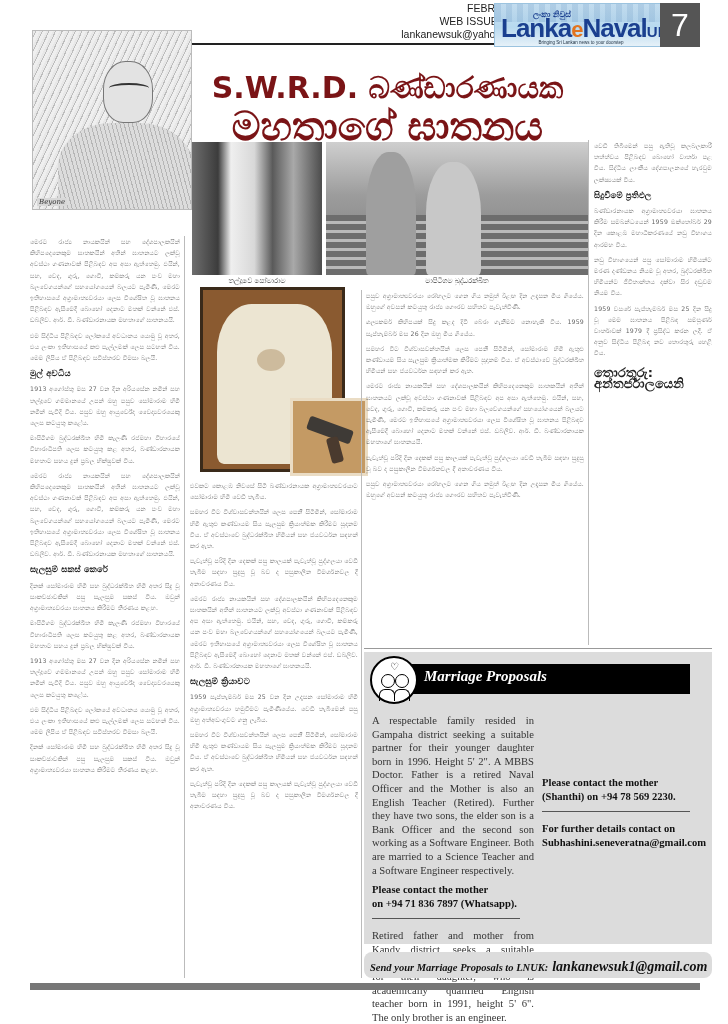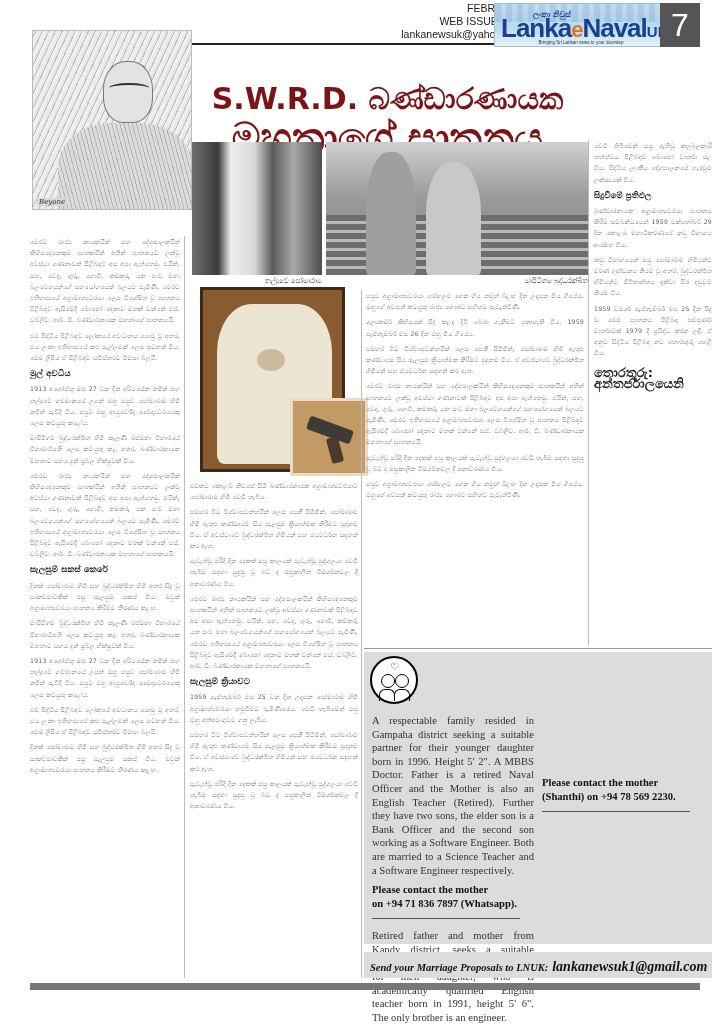--- a/index.html
+++ b/index.html
@@ -17,21 +17,21 @@
   .logo-word { position: absolute; top: 10px; left: 6px; font-family: "Liberation Sans", sans-serif; font-weight: bold;
     font-size: 26px; letter-spacing: -1px; color: #1a3f8f; line-height: 28px; white-space: nowrap; }
   .logo-word .e { color: #e2741f; font-size: 22px; }
   .logo-word .uk { font-size: 15px; color: #1a3f8f; letter-spacing: 0; }
   .logo-sin { position: absolute; top: 6px; left: 38px; font-size: 8px; color: #1a3f8f; font-family: "DejaVu Sans", sans-serif; font-weight: bold; }
   .logo-tag { position: absolute; bottom: 1px; left: 0; right: 0; text-align: center; font-size: 4.5px; color: #234; font-family: "Liberation Sans", sans-serif; }
   .page-num { position: absolute; top: 3px; left: 660px; width: 40px; height: 44px; background: #555;
     color: #fff; font-family: "Liberation Sans", sans-serif; font-size: 32px; text-align: center; line-height: 44px; }
 
   
-  .headline { position: absolute; top: 80px; left: 190px; width: 395px; text-align: center; color: #7a1416;
+  .headline { position: absolute; top: 69px; left: 190px; width: 395px; text-align: center; color: #7a1416;
     font-family: "DejaVu Sans", sans-serif; font-weight: bold; line-height: 38px; }
   .headline .l1 { font-size: 30px; display: block; }
   .headline .l2 { font-size: 40px; display: block; }
 
   
   .photo { position: absolute; background: #888; overflow: hidden; }
   .sketch { top: 30px; left: 32px; width: 160px; height: 180px;
     background: repeating-linear-gradient(115deg,#e8e8e8 0 2px,#bdbdbd 2px 3px,#efefef 3px 6px),
                 radial-gradient(ellipse at 60% 35%, #9a9a9a 0 18%, transparent 19%); border: 1px solid #bbb; }
   .sketch .face { position: absolute; left: 70px; top: 30px; width: 50px; height: 62px; border-radius: 45% 45% 40% 40%;
@@ -43,21 +43,21 @@
   .sketch .sig { position: absolute; left: 4px; bottom: 3px; font-size: 7px; color: #333; font-style: italic; background:#d8d8d8; padding:0 2px; }
 
   .bw1 { top: 142px; left: 192px; width: 130px; height: 133px;
     background: linear-gradient(90deg,#6e6e6e 0%,#3c3c3c 20%,#efefef 30%,#d8d8d8 48%,#5a5a5a 62%,#a9a9a9 78%,#4c4c4c 100%); }
   .bw2 { top: 142px; left: 326px; width: 262px; height: 133px;
     background: linear-gradient(180deg,#cfcfcf 0%,#9c9c9c 40%,#7a7a7a 100%); }
   .bw2 .steps { position:absolute; left:0; right:0; bottom:0; height: 60px;
     background: repeating-linear-gradient(180deg,#6d6d6d 0 6px,#b9b9b9 6px 9px); }
   .bw2 .monk { position:absolute; left: 100px; top: 20px; width: 55px; height: 113px; background: #c8c8c8; border-radius: 45% 45% 5% 5%; }
   .bw2 .man { position:absolute; left: 40px; top: 10px; width: 50px; height: 123px; background: #9f9f9f; border-radius: 45% 45% 5% 5%; }
-  .cap { position: absolute; font-family: "DejaVu Sans", sans-serif; font-size: 7px; color: #333; text-align: right; }
+  .cap { position: absolute; font-family: "DejaVu Sans", sans-serif; font-size: 7px; color: #333; text-align: center; }
 
   .shirt-photo { top: 287px; left: 200px; width: 145px; height: 185px;
     background: #8a5a30; border: 3px solid #3a2a1a; }
   .shirt { position: absolute; left: 14px; top: 14px; width: 115px; height: 160px; background: #ece5d2;
     border-radius: 30% 30% 6% 6%; }
   .shirt .stain { position:absolute; left: 40px; top: 45px; width: 28px; height: 22px; border-radius: 50%; background: rgba(150,110,60,.35); }
   .gun-photo { top: 398px; left: 290px; width: 78px; height: 78px; background: #c49a64; border: 3px solid #eadcc4; }
   .gun { position:absolute; left: 14px; top: 22px; width: 46px; height: 14px; background: #3e3a36; border-radius: 3px; transform: rotate(20deg); }
   .gun2 { position:absolute; left: 36px; top: 36px; width: 12px; height: 26px; background: #4a3a2e; border-radius: 3px; transform: rotate(-15deg); }
 
@@ -83,21 +83,21 @@
   .mp-icon .b1, .mp-icon .b2 { position:absolute; top: 31px; width: 16px; height: 12px; border: 1.5px solid #000; border-radius: 6px 6px 0 0; border-bottom: none; }
   .mp-icon .b1 { left: 7px; } .mp-icon .b2 { left: 22px; }
 
   .mp-col { position: absolute; font-family: "Liberation Serif", serif; font-size: 10.6px; line-height: 13.6px;
     color: #333; text-align: justify; }
   .mp-col p { margin-bottom: 6px; }
   .mp-col .contact { font-weight: bold; color: #111; text-align: left; }
   .mp-col .sep { height: 1px; background: #555; margin: 8px 0 10px 0; width: 148px; }
 
   .mp-send { position: absolute; top: 952px; left: 364px; width: 348px; height: 26px; background: #dcdcdc;
-    font-family: "Liberation Serif", serif; font-style: italic; font-weight: bold; color: #111; padding: 5px 0 0 6px; white-space: nowrap; }
+    font-family: "Liberation Serif", serif; font-style: italic; font-weight: bold; color: #111; padding: 5px 0 0 6px; white-space: nowrap; border-radius: 8px; }
   .mp-send .lbl { font-size: 10.5px; }
   .mp-send .em { font-size: 14px; font-weight: normal; font-weight: bold; }
   .footer-bar { position: absolute; top: 983px; left: 30px; width: 670px; height: 7px; background: #777; }
 </style>
 </head>
 <body>
 
 <div class="hdr-meta">
   <div>FEBRUARY</div>
   <div>WEB ISSUE 2026</div>
@@ -186,20 +186,23 @@
   <p>වෙඩි තිබීමෙන් පසු ඇතිවූ කලබලකාරී තත්ත්වය පිළිබඳව බොහෝ වාර්තා පළ විය. සිද්ධිය ලාංකීය දේශපාලනයේ හැරවුම් ලක්ෂ්‍යයක් විය.</p>
   <div class="sub">සිදුවීමේ ප්‍රතිඵල</div>
   <p>බණ්ඩාරනායක අග්‍රාමාත්‍යවරයා ඝාතනය කිරීම සම්බන්ධයෙන් 1959 ඔක්තෝබර් 29 දින කොළඹ මහාධිකරණයේ නඩු විභාගය ආරම්භ විය.</p>
   <p>නඩු විභාගයෙන් පසු සෝමාරාම හිමියන්ට මරණ දණ්ඩනය නියම වූ අතර, බුද්ධරක්ඛිත හිමියන්ට ජීවිතාන්තය දක්වා සිර දඬුවම් නියම විය.</p>
   <p>1959 වසරේ සැප්තැම්බර් මස 25 දින සිදු වූ මෙම ඝාතනය පිළිබඳ සම්පූර්ණ වාර්තාවක් 1979 දී ප්‍රසිද්ධ කරන ලදී. ඒ අනුව සිද්ධිය පිළිබඳ නව තොරතුරු හෙළි විය.</p>
   <div class="byline">තොරතුරු: අන්තර්ජාලයෙනි</div>
 </div>
 <div class="hrule" style="top:648px;left:364px;width:348px;"></div>
 
 <div class="mp-wrap">
+  <div class="mp-bar">
+    <span class="mp-title">Marriage Proposals</span>
+  </div>
   <div class="mp-icon">
     <span class="heart">♡</span>
     <span class="p1"></span>
     <span class="p2"></span>
     <span class="b1"></span>
     <span class="b2"></span>
   </div>
 
   <div class="mp-col" style="top:62px;left:8px;width:162px;">
     <p>A respectable family resided in Gampaha district seeking a suitable partner for their younger daughter born in 1996. Height 5' 2". A MBBS Doctor. Father is a retired Naval Officer and the Mother is also an English Teacher (Retired). Further they have two sons, the elder son is a Bank Officer and the second son working as a Software Engineer. Both are married to a Science Teacher and a Software Engineer respectively.</p>
@@ -210,20 +213,24 @@
     <div class="sep"></div>
     <p>Retired father and mother from Kandy district, seeks a suitable partner with an executive grade job for their daughter, who is academically qualified English teacher born in 1991, height 5' 6". The only brother is an engineer.</p>
   </div>
 
   <div class="mp-col" style="top:62px;left:178px;width:162px;">
     <div class="contact" style="margin-top:62px;">
       <div>Please contact the mother</div>
       <div>(Shanthi) on +94 78 569 2230.</div>
     </div>
     <div class="sep"></div>
+    <div class="contact" style="margin-top:10px;">
+      <div>For further details contact on</div>
+      <div>Subhashini.seneveratna@gmail.com</div>
+    </div>
   </div>
 </div>
 
 <div class="mp-send">
   <span class="lbl">Send your Marriage Proposals to LNUK:</span>
   <span class="em">lankanewsuk1@gmail.com</span>
 </div>
 
 <div class="footer-bar"></div>
 

